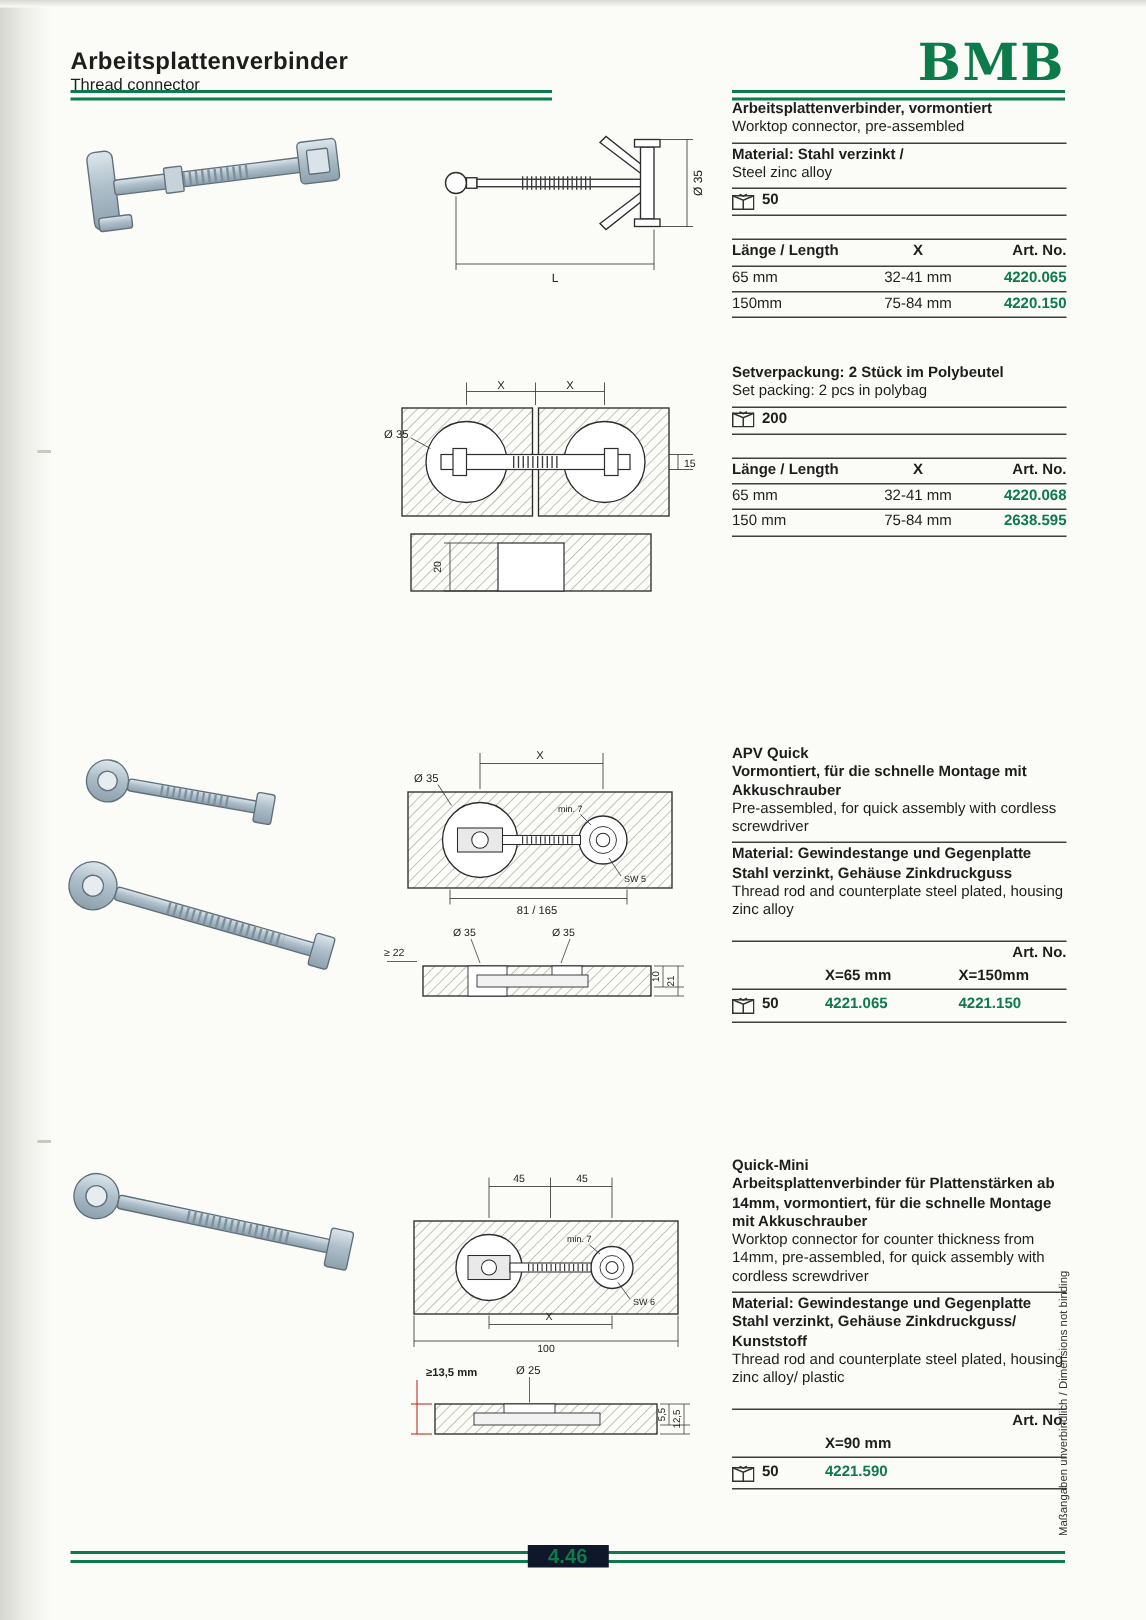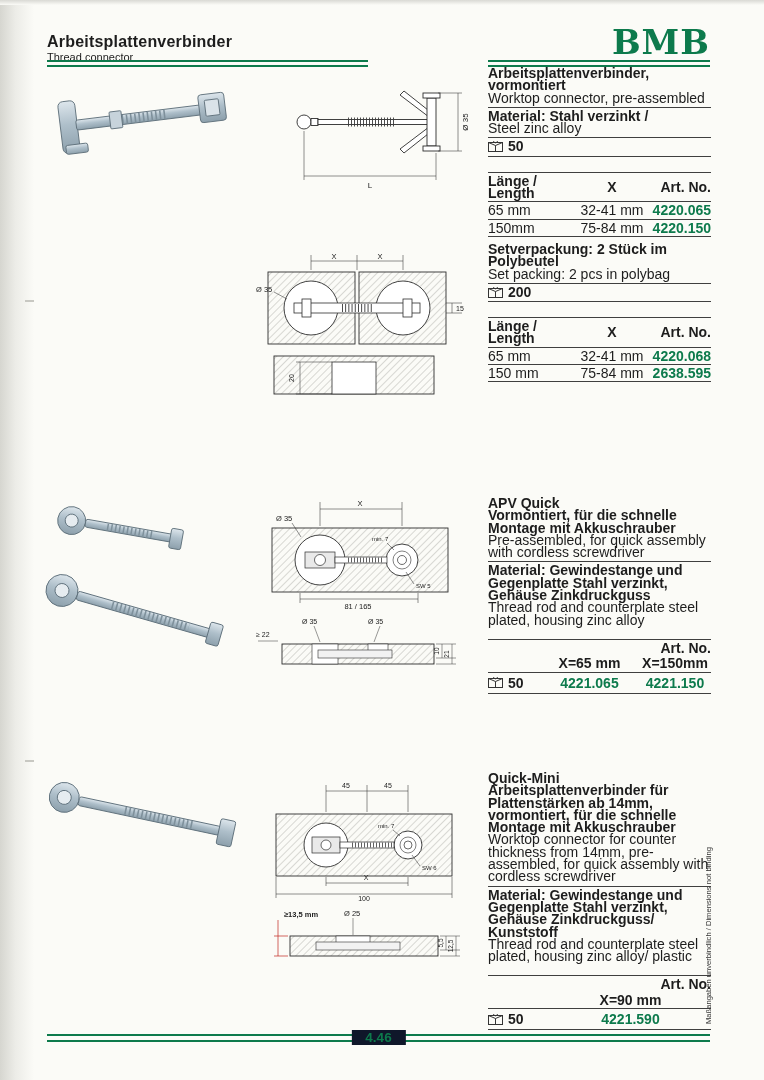--- a/index.html
+++ b/index.html
@@ -8,23 +8,23 @@
 body{font-family:"Liberation Sans",sans-serif;color:var(--ink)}
 .page{position:relative;width:764px;height:1080px;background:#fbfbf7;overflow:hidden;margin:0 auto}
 .scan-left{position:absolute;left:0;top:0;bottom:0;width:34px;background:linear-gradient(90deg,#d6d6d0 0%,#ecece7 45%,#fbfbf7 100%);pointer-events:none}
 .scan-top{position:absolute;left:0;top:0;right:0;height:5px;background:linear-gradient(#d9d9d4,#fbfbf7)}
 .fold{position:absolute;left:25px;width:9px;height:2px;background:#c8c8c2}
 .hdr{position:absolute;left:47px;top:33px}
 .hdr-de{font-size:16px;font-weight:bold;letter-spacing:.2px}
 .hdr-en{font-size:11px}
 .dbl{position:absolute;height:7px;border-top:2px solid var(--green);border-bottom:2px solid var(--green)}
 .logo{position:absolute;top:22px;left:560px;width:150px;text-align:right;font-family:"DejaVu Serif",serif;font-weight:bold;font-size:34px;color:var(--green);letter-spacing:1px}
-.rcol{position:absolute;left:488px;width:223px;font-size:14px;line-height:12.3px}
+.rcol{position:absolute;left:488px;width:223px;font-size:10px;line-height:12.3px}
 .b{font-weight:bold}
-.right{text-align:center}
+.right{text-align:left}
 .rule{border-top:1px solid var(--rule);margin:3px 0 2px}
 .pack{display:flex;align-items:center;gap:5px;margin:2px 0;min-width:0}
 .gap{height:13px}
 .pt .row{display:grid;grid-template-columns:86px 76px 1fr;align-items:center;padding:2px 0;border-bottom:1px solid var(--rule)}
 .pt .head{border-top:1px solid var(--rule);font-weight:bold}
 .pt .cx{text-align:center}
 .pt .ca{text-align:right}
 .art{color:var(--green);font-weight:bold}
 .t3-head{border-top:1px solid var(--rule);text-align:right;font-weight:bold;padding:2px 0 1px}
 .t3-row{display:grid;align-items:center;padding:2px 0}

